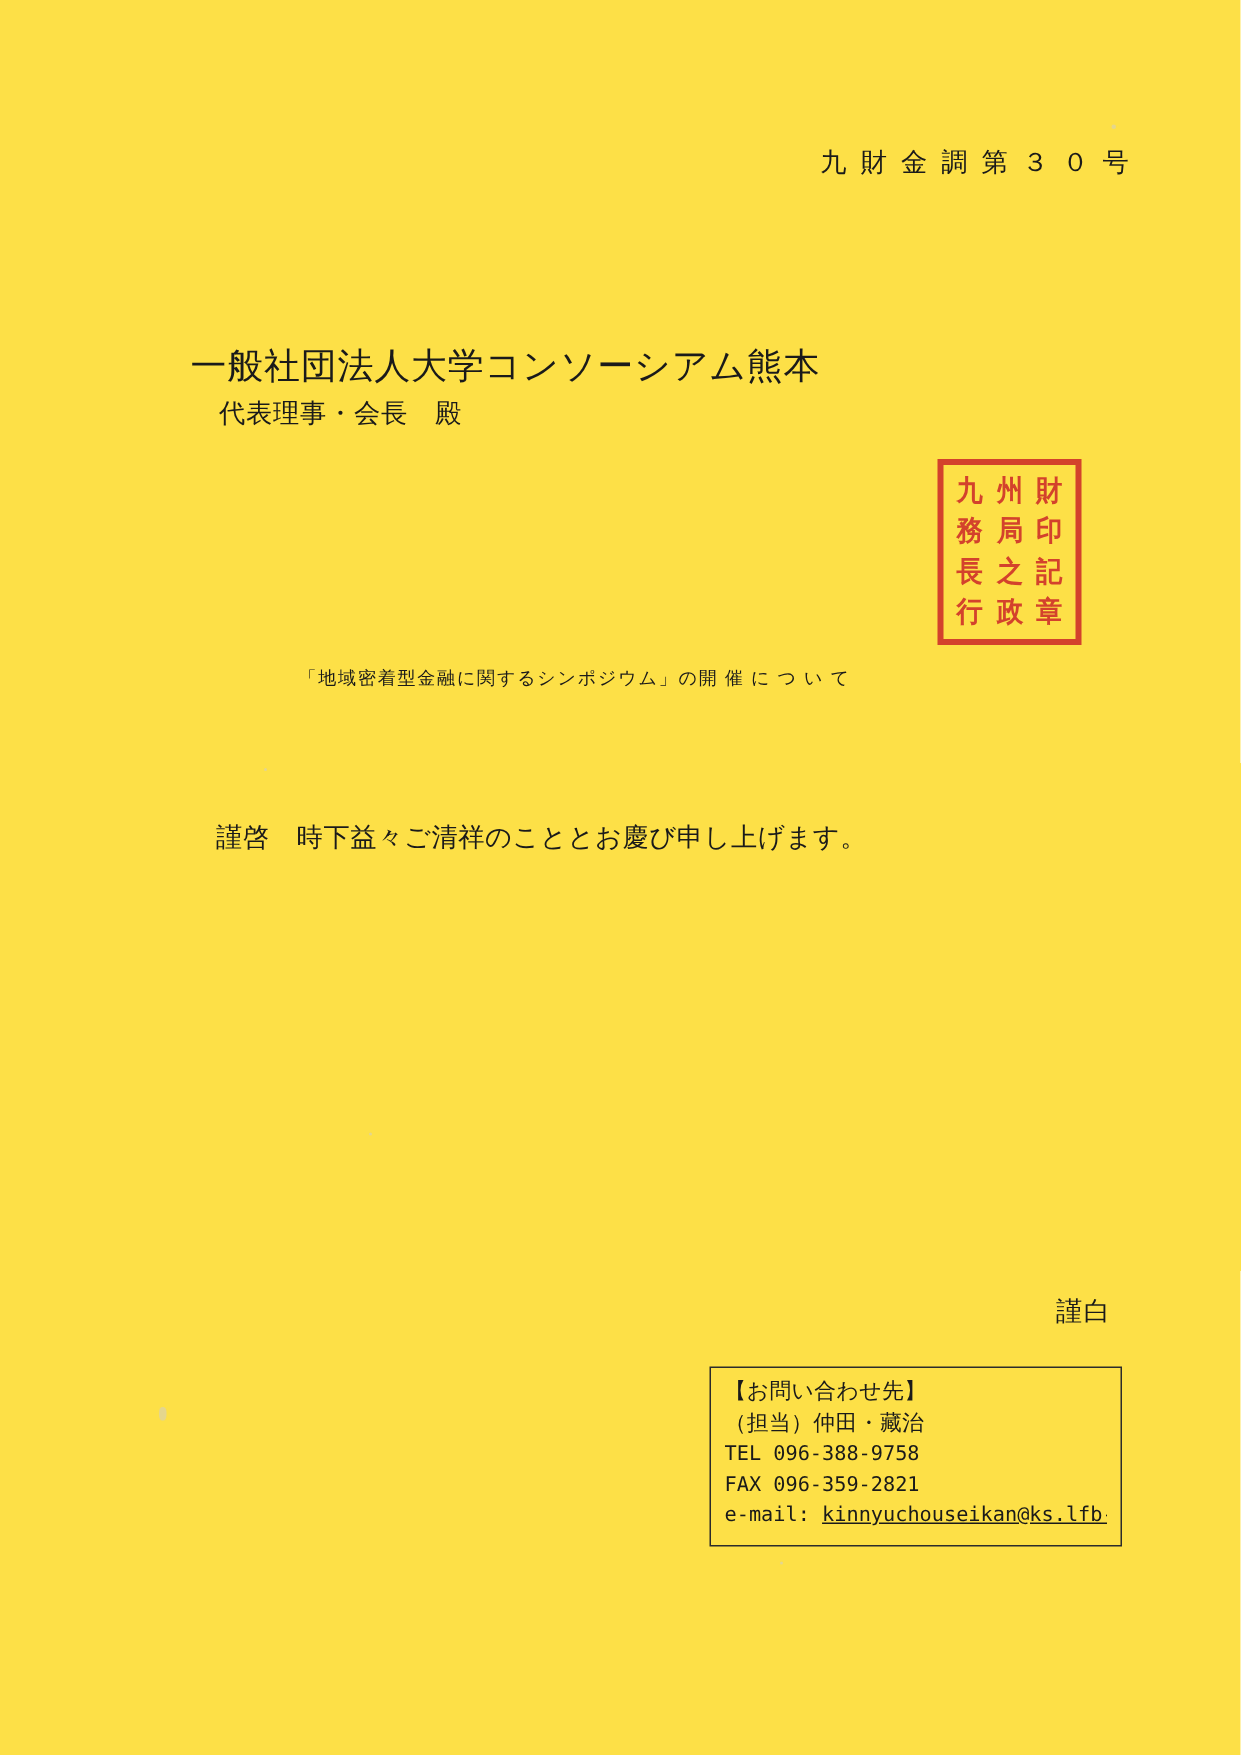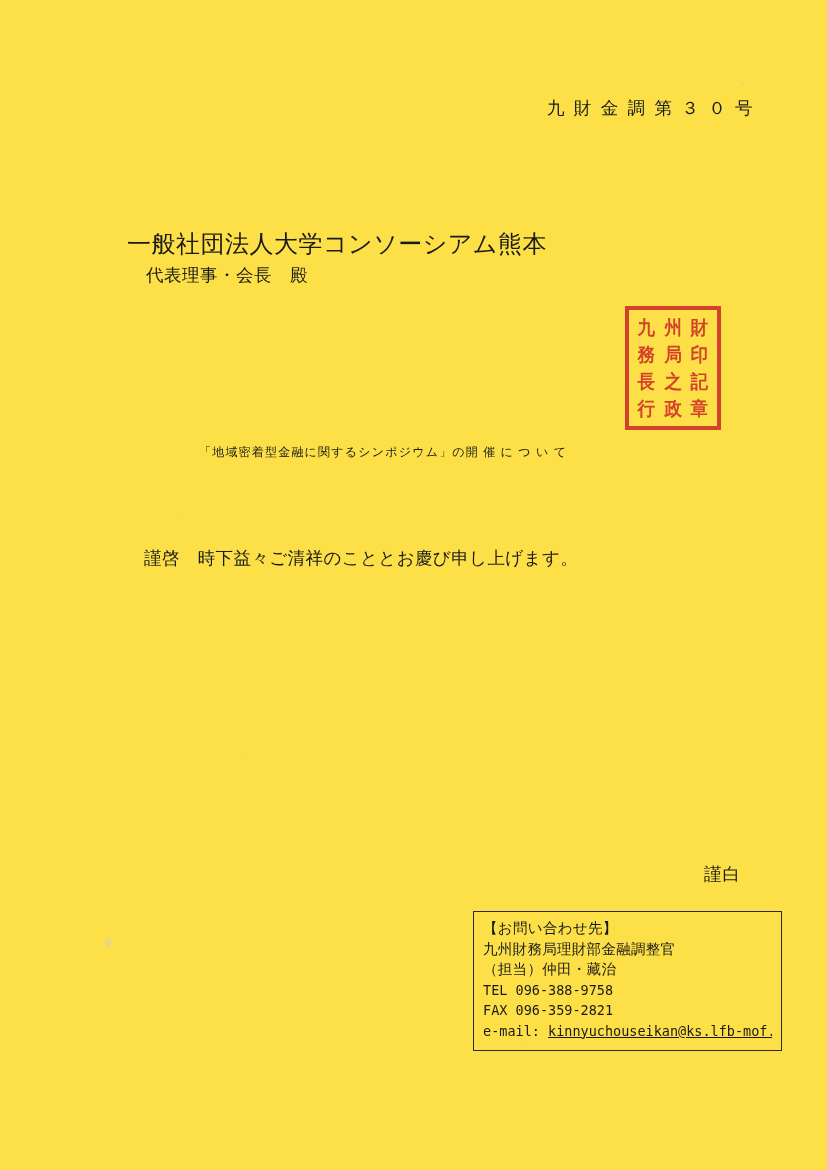--- a/index.html
+++ b/index.html
@@ -132,21 +132,21 @@
     right: 86px;
     font-size: 17.5px;
     letter-spacing: 1px;
     margin-top: 40px;
   }
 
   .contact-box {
     position: absolute;
     top: 911px;
     left: 473px;
-    width: 309px;
+    width: 275px;
     border: 1.5px solid #2b2b2b;
     box-sizing: border-box;
     padding: 6px 9px 9px 9px;
     font-family: "DejaVu Sans Mono", monospace;
     font-size: 13.5px;
     line-height: 20.5px;
     color: #1a1a1a;
   }
   .contact-box .jp {
     font-family: "Liberation Serif", serif;
@@ -198,21 +198,20 @@
   <div class="subject">「地域密着型金融に関するシンポジウム」の開 催 に つ い て</div>
 
   <div class="body">
     <p>謹啓　時下益々ご清祥のこととお慶び申し上げます。</p>
   </div>
 
   <div class="closing">謹白</div>
 
   <div class="contact-box">
     <div class="row jp">【お問い合わせ先】</div>
-    <div class="row jp">九州財務局理財部金融調整官</div>
     <div class="row jp">（担当）仲田・藏治</div>
     <div class="row">TEL  096-388-9758</div>
     <div class="row">FAX  096-359-2821</div>
     <div class="row mail">
       <span>e-mail:</span>
       <u>kinnyuchouseikan@ks.lfb-mof.go.jp</u>
     </div>
   </div>
 
 </div>

